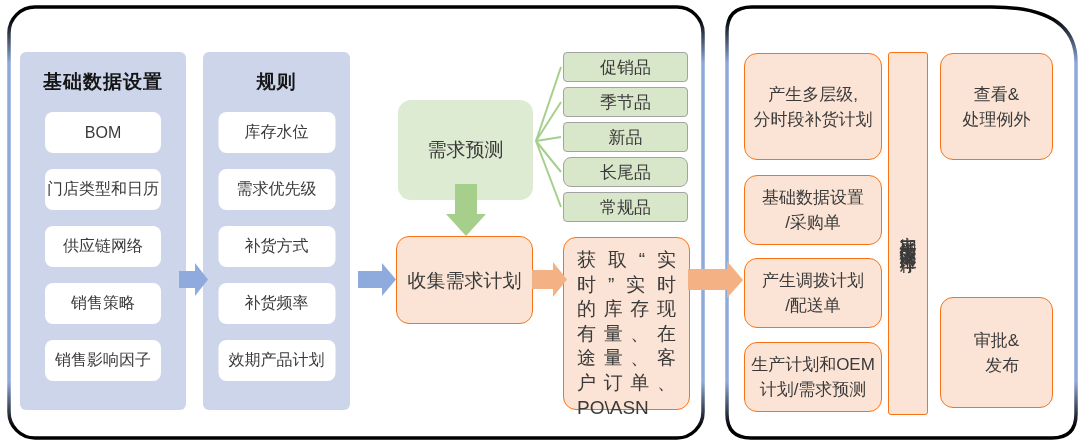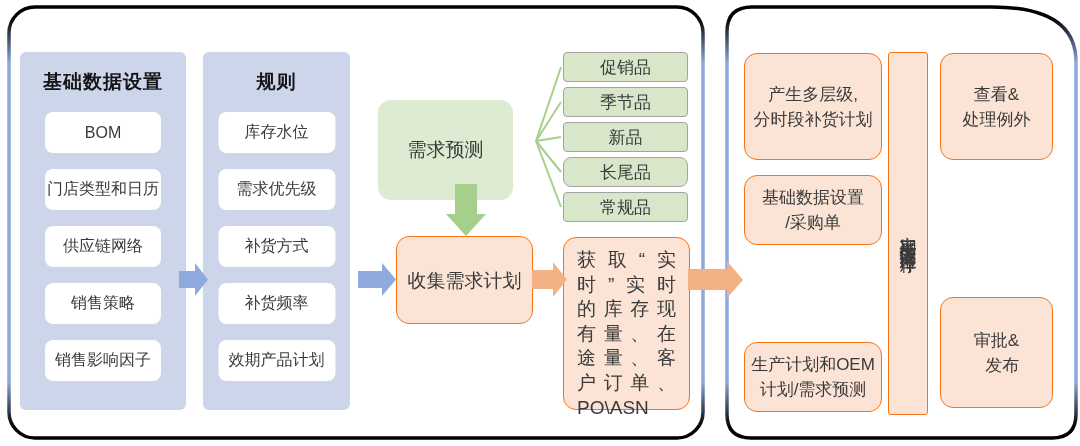--- a/index.html
+++ b/index.html
@@ -76,21 +76,21 @@
 
   <div class="abs col" style="left:20px;top:52px;width:166px;height:358px;">
     <div class="col-title">基础数据设置</div>
     <div class="item" style="top:60px;width:116px;height:41px;">BOM</div>
     <div class="item" style="top:117px;width:116px;height:41px;">门店类型和日历</div>
     <div class="item" style="top:174px;width:116px;height:41px;">供应链网络</div>
     <div class="item" style="top:231px;width:116px;height:41px;">销售策略</div>
     <div class="item" style="top:288px;width:116px;height:41px;">销售影响因子</div>
   </div>
 
-  <div class="abs green-box" style="left:378px;top:100px;width:135px;height:100px;">需求预测</div>
+  <div class="abs green-box" style="left:398px;top:100px;width:135px;height:100px;">需求预测</div>
 
   <div class="abs green-item" style="left:563px;top:52px;width:125px;height:30px;">促销品</div>
   <div class="abs green-item" style="left:563px;top:87px;width:125px;height:30px;">季节品</div>
   <div class="abs green-item" style="left:563px;top:122px;width:125px;height:30px;">新品</div>
   <div class="abs green-item" style="left:563px;top:157px;width:125px;height:30px;border-radius:8px;">长尾品</div>
   <div class="abs green-item" style="left:563px;top:192px;width:125px;height:30px;">常规品</div>
 
   <div class="abs peach collect" style="left:396px;top:236px;width:137px;height:88px;">收集需求计划</div>
 
   <div class="abs peach realtime" style="left:563px;top:237px;width:127px;height:173px;">获取“实
@@ -98,20 +98,22 @@
 的库存现
 有量、在
 途量、客
 户订单、
 PO\ASN</div>
 
   <div class="abs peach" style="left:744px;top:53px;width:138px;height:107px;">产生多层级,
 分时段补货计划</div>
   <div class="abs peach" style="left:744px;top:175px;width:138px;height:70px;">基础数据设置
 /采购单</div>
+  <div class="abs peach" style="left:744px;top:258px;width:138px;height:70px;">产生调拨计划
+/配送单</div>
   <div class="abs peach" style="left:744px;top:342px;width:138px;height:70px;">生产计划和OEM
 计划/需求预测</div>
 
   <div class="abs peach vbar" style="left:888px;top:52px;width:40px;height:363px;">定期平衡供应链网络库存</div>
 
   <div class="abs peach" style="left:940px;top:53px;width:113px;height:107px;">查看&amp;
 处理例外</div>
   <div class="abs peach" style="left:940px;top:297px;width:113px;height:111px;text-align:right;">审批&amp;
 发布</div>
 

